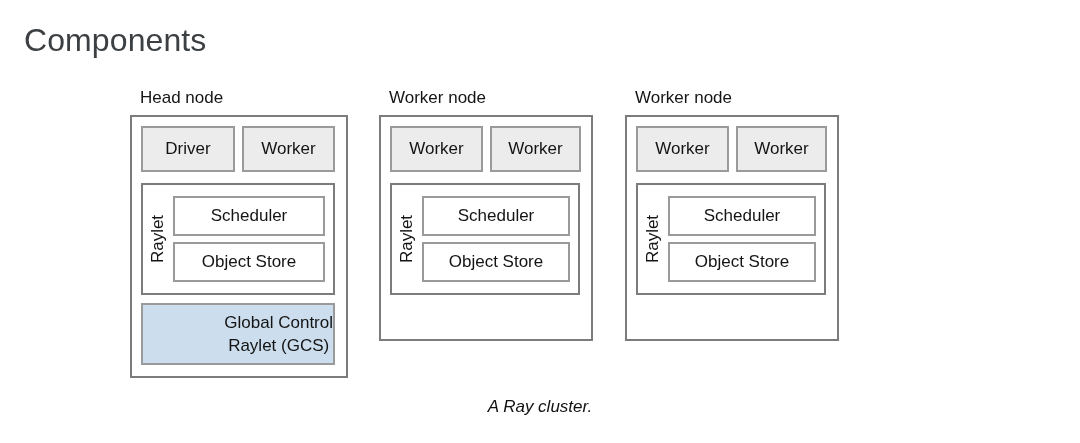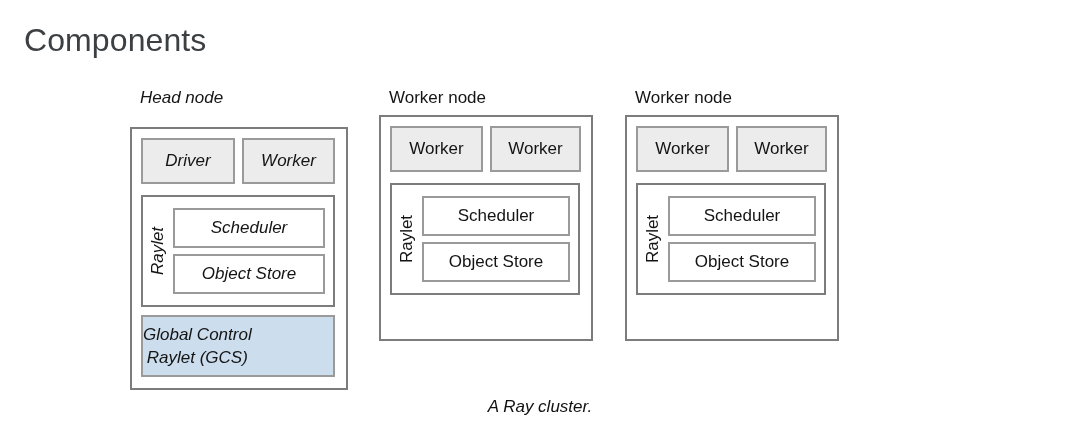--- a/index.html
+++ b/index.html
@@ -128,21 +128,21 @@
   }
 
   
   .gcs-box {
     position: absolute;
     box-sizing: border-box;
     border: 2px solid #9a9a9a;
     background: #ccdded;
     display: flex;
     align-items: center;
-    justify-content: flex-start;
+    justify-content: flex-end;
     text-align: center;
     font-size: 17px;
     line-height: 23px;
     color: #141414;
   }
 
   
   .caption {
     position: absolute;
     left: 0;
@@ -154,23 +154,23 @@
     color: #111111;
   }
 </style>
 </head>
 <body>
 
 <div class="slide-title">Components</div>
 
 <div class="diagram">
 
-  <div class="node-group" style="left:130px; top:88px; width:218px; height:290px;font-style:italic;">
+  <div class="node-group" style="left:130px; top:88px; width:218px; height:290px;">
     <div class="node-label">Head node</div>
-    <div class="node-box" style="width:218px; height:263px;margin-top:12px;">
+    <div class="node-box" style="width:218px; height:263px;">
 
       <div class="proc-row">
         <div class="proc-box" style="width:94px;">
           <span>Driver</span>
         </div>
         <div class="proc-box" style="width:93px;">
           <span>Worker</span>
         </div>
       </div>
 

